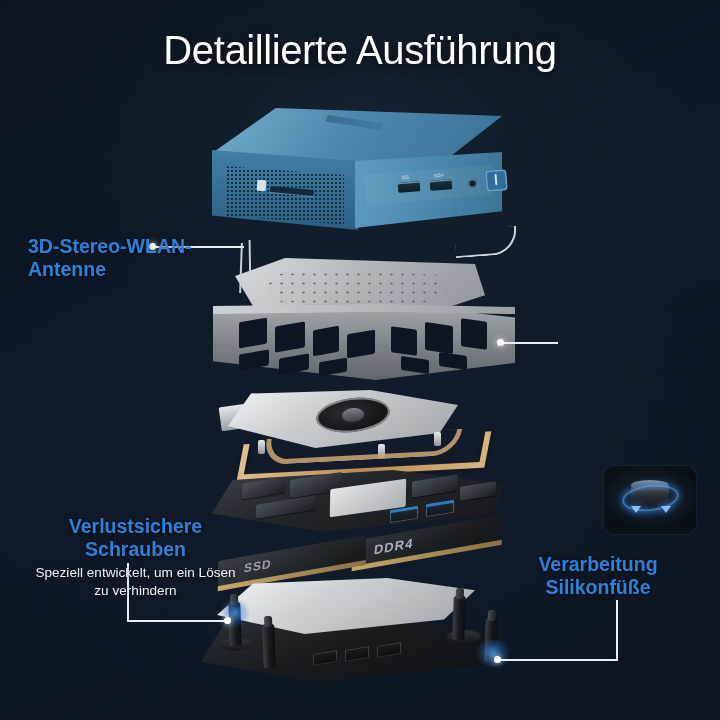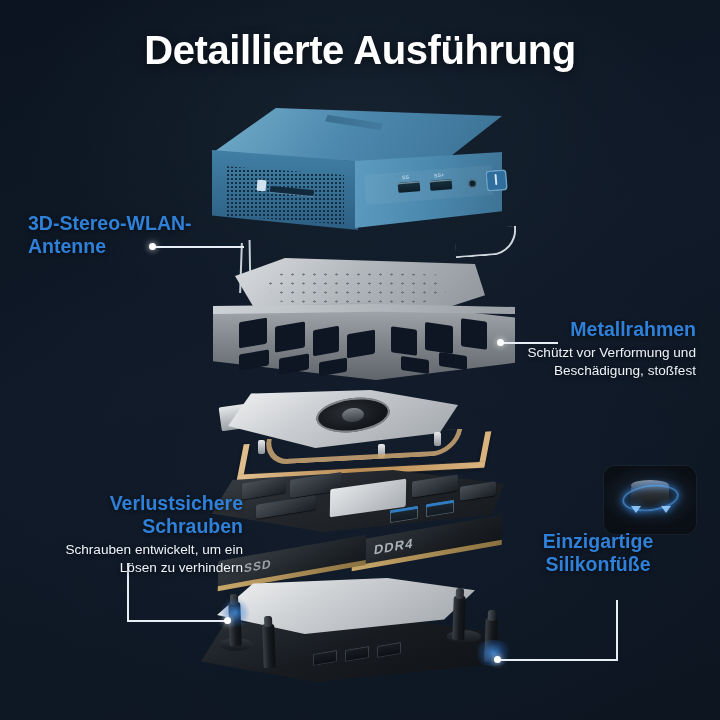--- a/index.html
+++ b/index.html
@@ -17,38 +17,39 @@
       radial-gradient(ellipse 480px 300px at 50% 18%, #16222f 0%, rgba(16,26,40,0) 70%),
       radial-gradient(ellipse 560px 420px at 50% 65%, #121c2b 0%, rgba(13,22,34,0) 72%),
       linear-gradient(160deg,#0b1420 0%, #101a28 45%, #0c1520 100%);
     overflow:hidden;
   }
 
   
   .title {
     position:absolute; top:28px; left:0; width:720px;
     text-align:center;
-    font-size:40px; font-weight:bold; color:#ffffff;
+    font-size:40px; font-weight:normal; color:#ffffff;
     letter-spacing:-0.4px;
     text-shadow:0 2px 10px rgba(0,0,0,.55);
   }
 
   
   .callout { position:absolute; }
   .callout .head {
     color:#2f80d8; font-weight:bold; font-size:19.5px; line-height:23px;
     text-shadow:0 1px 4px rgba(0,0,0,.6);
+    margin-top:23px;
   }
   .callout .desc {
     color:#eef3f8; font-size:13.6px; line-height:18px; margin-top:3px;
     text-shadow:0 1px 4px rgba(0,0,0,.6);
   }
   .c-antenna { left:28px;  top:212px; width:215px; text-align:left; }
   .c-frame   { right:24px; top:318px; width:230px; text-align:right; }
-  .c-screws  { left:28px;  top:492px; width:215px; text-align:right; }
+  .c-screws  { left:28px;  top:492px; width:215px; text-align:center; }
   .c-feet    { right:22px; top:530px; width:200px; text-align:center; }
   .c-feet .desc { text-align:center; }
 
   
   .feet-inset {
     position:absolute; right:24px; top:466px;
     width:92px; height:68px; border-radius:11px;
     background:radial-gradient(ellipse 70% 60% at 50% 45%, #1d2a38 0%, #0a0f16 78%);
     overflow:hidden; box-shadow:0 0 0 1px rgba(255,255,255,.04);
   }
@@ -442,36 +443,32 @@
   <div class="dot" style="left:224px;top:617px"></div>
 
   <div class="lead v" style="left:616px;top:600px;height:60px"></div>
   <div class="lead h" style="left:497px;top:659px;width:121px"></div>
   <div class="dot" style="left:494px;top:656px"></div>
 
   <div class="callout c-antenna">
     <div class="head">3D-Stereo-WLAN-Antenne</div>
   </div>
 
-  <div class="callout c-frame">
-    <div class="head">Metallrahmen</div>
-    <div class="desc">Schützt vor Verformung und Beschädigung, stoßfest</div>
-  </div>
 
   <div class="callout c-screws">
     <div class="head">Verlustsichere Schrauben</div>
-    <div class="desc">Schrauben entwickelt, um ein Lösen zu verhindern</div>
+    <div class="desc">Speziell entwickelt, um ein Lösen zu verhindern</div>
   </div>
 
   <div class="feet-inset">
     <div class="foot-shadow"></div>
     <div class="foot-body"></div>
     <div class="foot-top"></div>
     <div class="glow-ring"></div>
     <div class="glow-arrow ga1"></div>
     <div class="glow-arrow ga2"></div>
   </div>
 
   <div class="callout c-feet">
-    <div class="head">Einzigartige Silikonfüße</div>
+    <div class="head">Verarbeitung Silikonfüße</div>
   </div>
 
 </div>
 
 </body></html>

